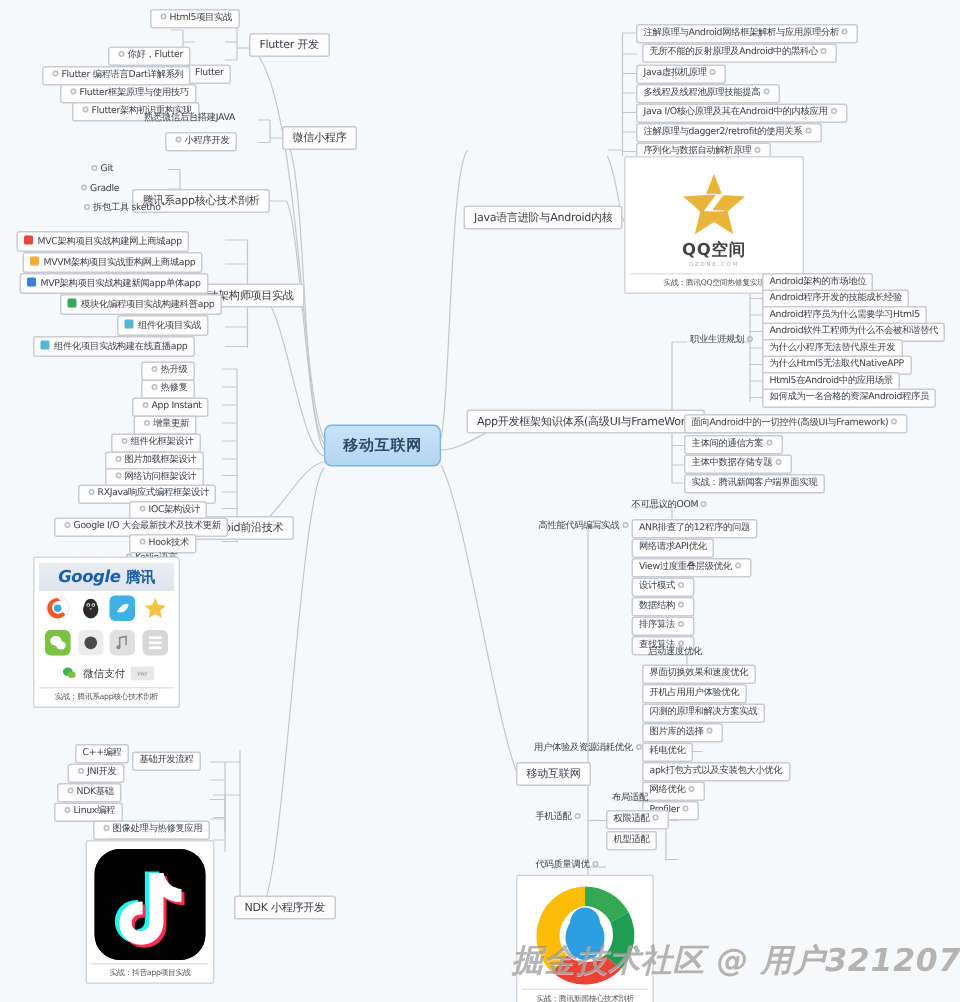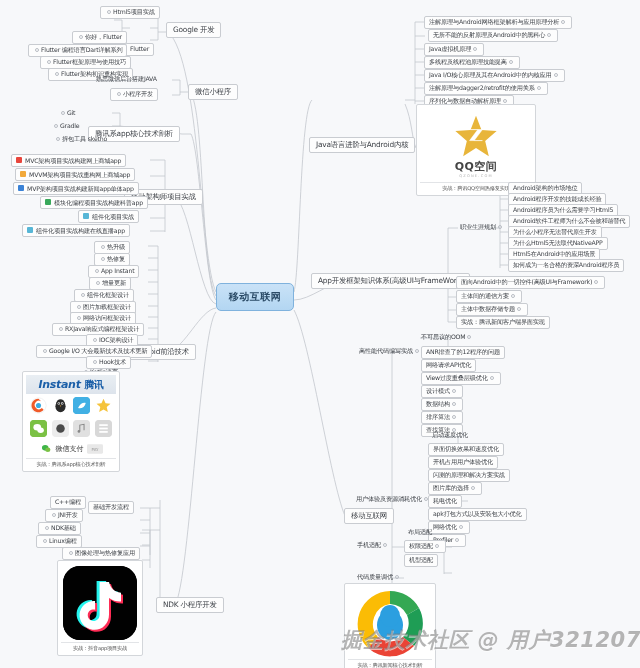--- a/index.html
+++ b/index.html
@@ -166,21 +166,21 @@
       <path d="M392 500 L 408 500"></path>
       <path d="M450 500 L 458 500 M458 436 L 458 530 M458 436 L 430 436 M458 449 L 468 449 M458 462 L 468 462 M458 475 L 468 475 M458 488 L 468 488 M458 501 L 468 501 M458 514 L 468 514 M458 527 L 468 527"></path>
       <path d="M392 547 L 404 547"></path>
       <path d="M436 547 L 444 547 M444 534 L 444 574 M444 534 L 425 534 M444 547 L 452 547 M444 573 L 452 573"></path>
       <path d="M392 578 L 404 578"></path>
     </g>
   </svg>
 
   <div id="root">移动互联网</div>
 
-  <div class="node mid" style="left:166px; top:22px;">Google 开发</div>
+  <div class="node mid" style="left:166px; top:22px;">Flutter 开发</div>
   <div class="node" style="left:100px; top:6px;"><span class="bullet"></span><span>Html5项目实战</span></div>
   <div class="node" style="left:72px; top:31px;"><span class="bullet"></span><span>你好，Flutter</span></div>
   <div class="node" style="left:125px; top:43px;"><span>Flutter</span></div>
   <div class="node" style="left:28px; top:44px;"><span class="bullet"></span><span>Flutter 编程语言Dart详解系列</span></div>
   <div class="node" style="left:40px; top:56px;"><span class="bullet"></span><span>Flutter框架原理与使用技巧</span></div>
   <div class="node" style="left:48px; top:68px;"><span class="bullet"></span><span>Flutter架构初识重构实现</span></div>
 
   <div class="node mid" style="left:188px; top:84px;">微信小程序</div>
   <div class="node plain" style="left:92px; top:74px;">熟悉微信后台搭建JAVA</div>
   <div class="node" style="left:110px; top:88px;"><span class="bullet"></span><span>小程序开发</span></div>
@@ -207,21 +207,21 @@
   <div class="node" style="left:70px; top:301px;"><span class="bullet"></span><span>图片加载框架设计</span></div>
   <div class="node" style="left:70px; top:312px;"><span class="bullet"></span><span>网络访问框架设计</span></div>
   <div class="node" style="left:52px; top:323px;"><span class="bullet"></span><span>RXJava响应式编程框架设计</span></div>
   <div class="node" style="left:86px; top:334px;"><span class="bullet"></span><span>IOC架构设计</span></div>
   <div class="node" style="left:36px; top:345px;"><span class="bullet"></span><span>Google I/O 大会最新技术及技术更新</span></div>
   <div class="node" style="left:86px; top:356px;"><span class="bullet"></span><span>Hook技术</span></div>
   <div class="node plain" style="left:78px; top:367px;"><span class="bullet"></span><span>Kotlin语言</span></div>
 
   <div class="card" id="tencent-card">
     <div class="ten-logo">
-      <span>Instant</span>
+      <span>Google</span>
       <span class="cn">腾讯</span>
     </div>
     <div class="icon-row">
       <div class="app-ico" style="background:#fff;">
         <svg viewBox="0 0 20 20" width="17" height="17">
             <circle cx="10" cy="10" r="9" fill="#fff" stroke="#eee"></circle>
             <path d="M10 2a8 8 0 1 0 6 13l-2-2a5 5 0 1 1-1-8z" fill="#f05a28"></path>
             <circle cx="10" cy="10" r="3" fill="#3ba9e0"></circle>
           </svg>
       </div>

